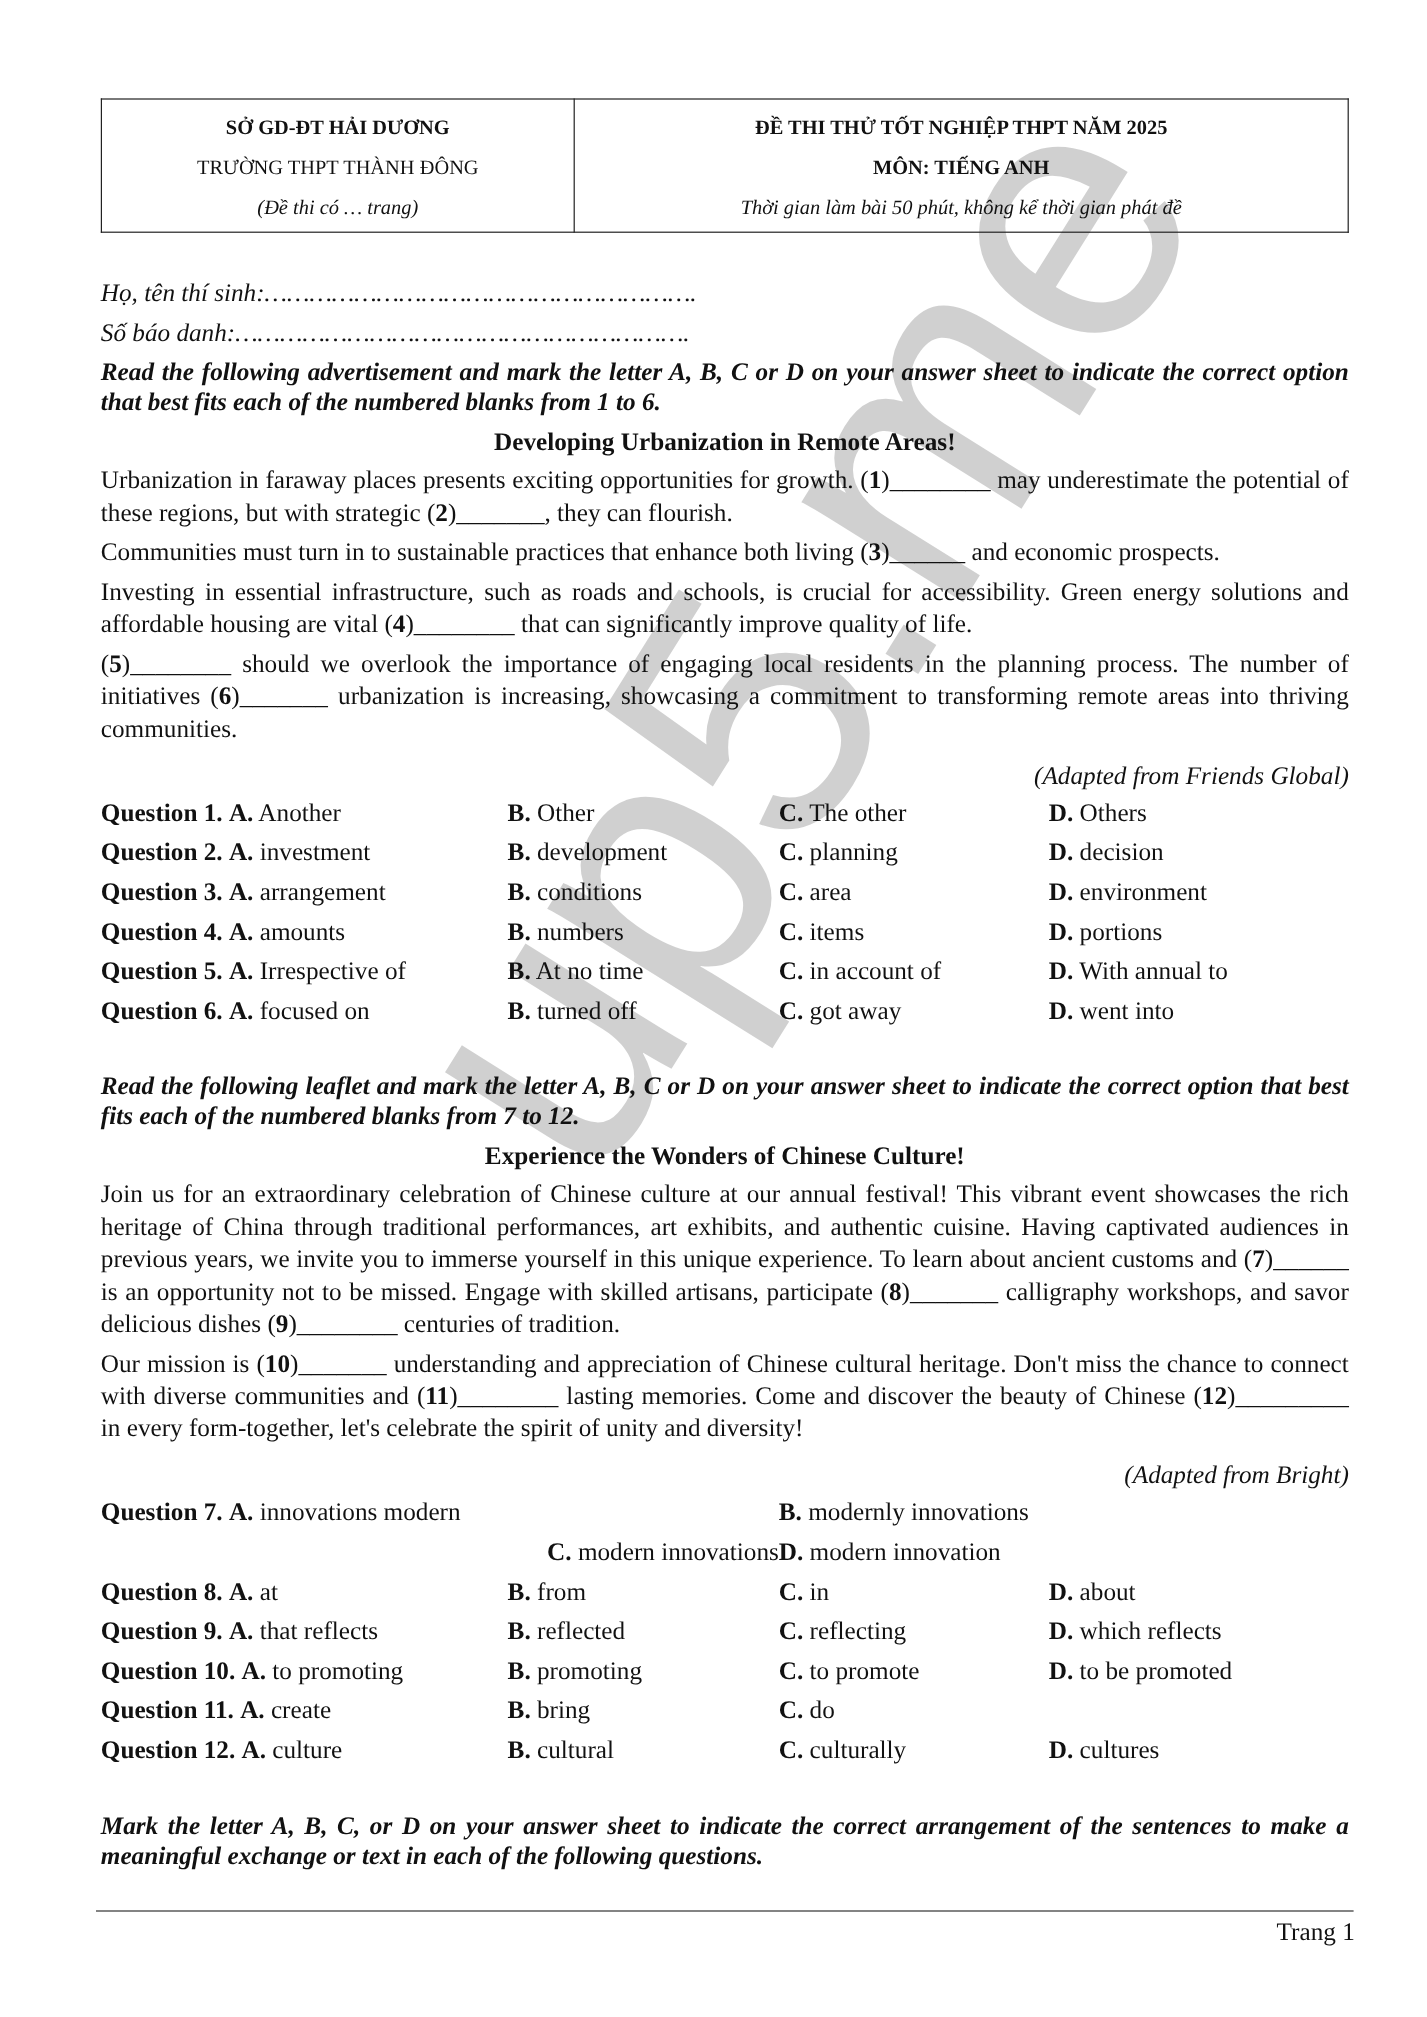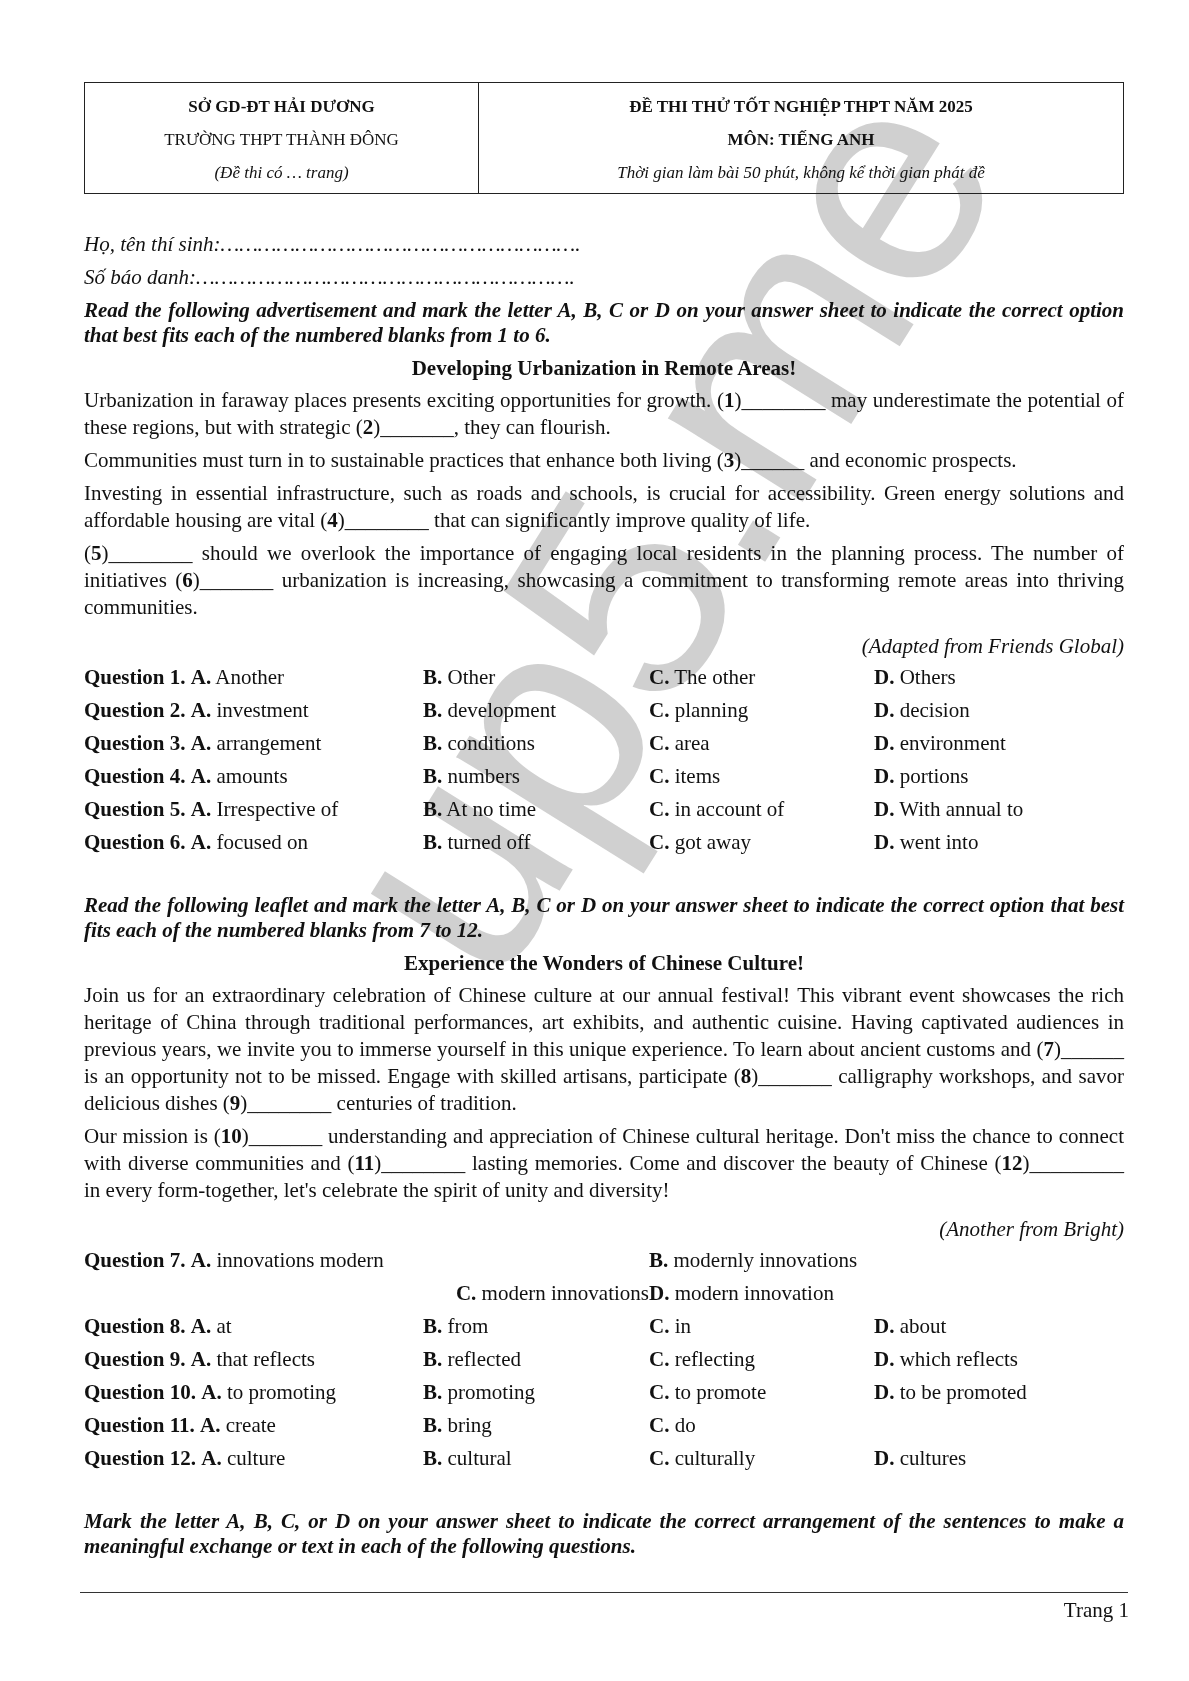--- a/index.html
+++ b/index.html
@@ -113,21 +113,21 @@
     </div>
 
   <div class="gap"></div>
 
   <div class="instr">Read the following leaflet and mark the letter A, B, C or D on your answer sheet to indicate the correct option that best fits each of the numbered blanks from 7 to 12.</div>
   <div class="title">Experience the Wonders of Chinese Culture!</div>
   <div id="s2-paras">
       <div class="para"><span>Join us for an extraordinary celebration of Chinese culture at our annual festival! This vibrant event showcases the rich heritage of China through traditional performances, art exhibits, and authentic cuisine. Having captivated audiences in previous years, we invite you to immerse yourself in this unique experience. To learn about ancient customs and (</span><b>7</b><span>)______ is an opportunity not to be missed. Engage with skilled artisans, participate (</span><b>8</b><span>)_______ calligraphy workshops, and savor delicious dishes (</span><b>9</b><span>)________ centuries of tradition.</span></div>
       <div class="para"><span>Our mission is (</span><b>10</b><span>)_______ understanding and appreciation of Chinese cultural heritage. Don't miss the chance to connect with diverse communities and (</span><b>11</b><span>)________ lasting memories. Come and discover the beauty of Chinese (</span><b>12</b><span>)_________ in every form-together, let's celebrate the spirit of unity and diversity!</span></div>
     </div>
-  <div class="source">(Another from Bright)</div>
+  <div class="source">(Adapted from Bright)</div>
 
   <div>
     <div class="q-row q7b">
       <div class="opt c1"><span class="lead">Question 7.</span> <span class="lead">A.</span> <span>innovations modern</span></div>
       <div class="opt c4"><span class="lead">B.</span> <span>modernly innovations</span></div>
     </div>
     <div class="q-row q7b">
       <div class="opt indent"><span class="lead">C.</span> <span>modern innovations</span></div>
       <div class="opt c4"><span class="lead">D.</span> <span>modern innovation</span></div>
     </div>

